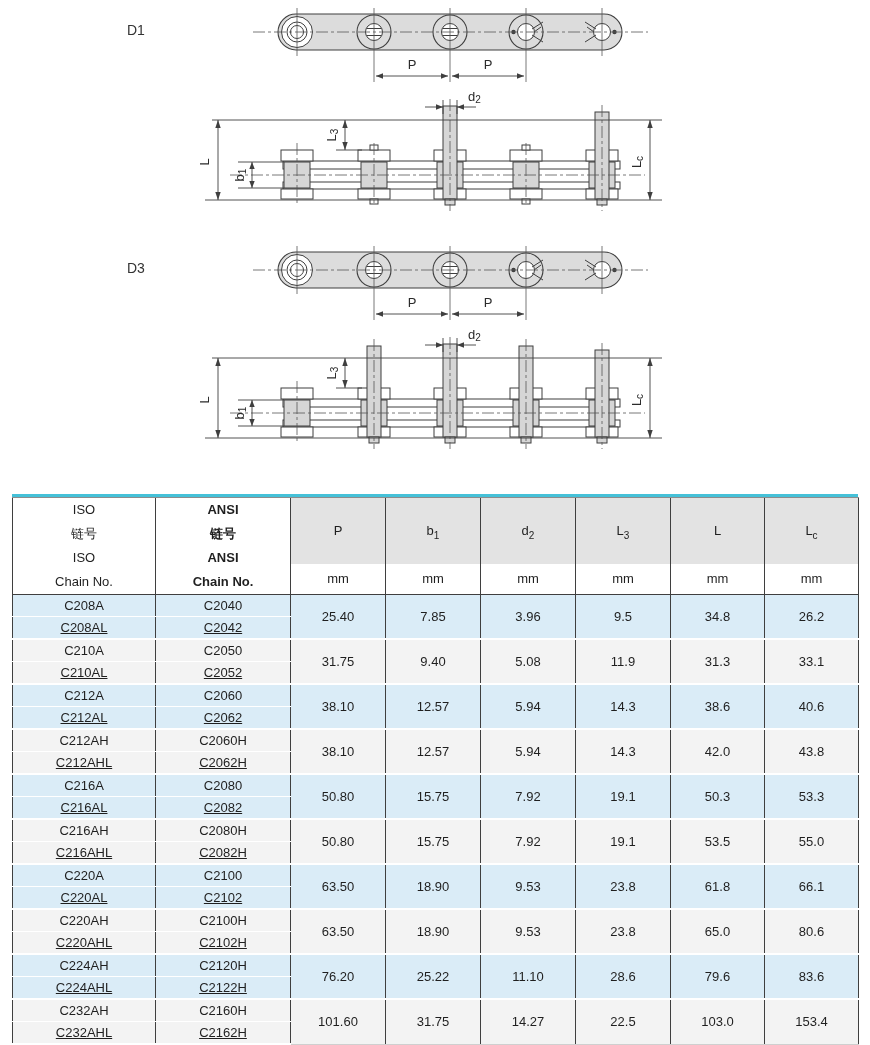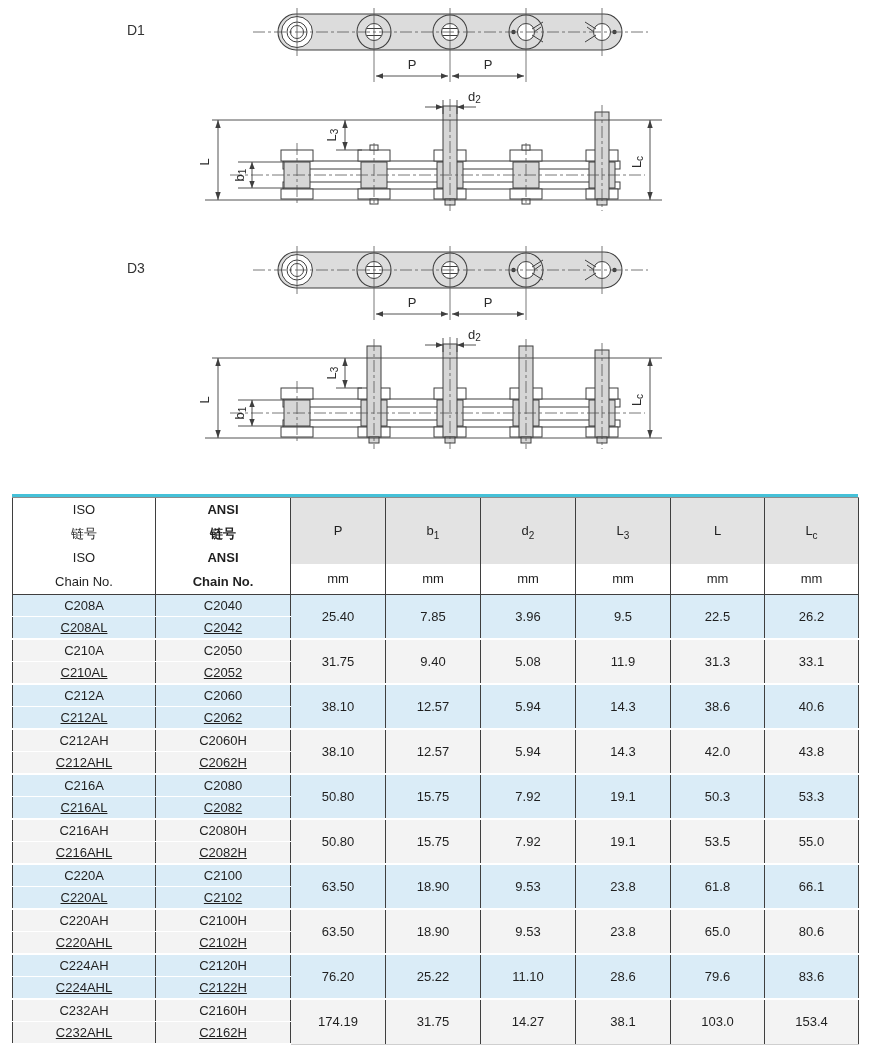--- a/index.html
+++ b/index.html
@@ -304,21 +304,21 @@
       </tr>
     </thead>
     <tbody id="tbody">
         <tr>
           <td class="name r1 g-blue">C208A</td>
           <td class="name r1 g-blue">C2040</td>
           <td class="val g-blue" rowspan="2">25.40</td>
           <td class="val g-blue" rowspan="2">7.85</td>
           <td class="val g-blue" rowspan="2">3.96</td>
           <td class="val g-blue" rowspan="2">9.5</td>
-          <td class="val g-blue" rowspan="2">22.5</td>
+          <td class="val g-blue" rowspan="2">34.8</td>
           <td class="val g-blue" rowspan="2">26.2</td>
         </tr>
         <tr>
           <td class="name r2 g-blue">C208AL</td>
           <td class="name r2 g-blue">C2042</td>
         </tr>
         <tr>
           <td class="name r1 g-gray">C210A</td>
           <td class="name r1 g-gray">C2050</td>
           <td class="val g-gray" rowspan="2">31.75</td>
@@ -426,24 +426,24 @@
           <td class="val g-blue" rowspan="2">79.6</td>
           <td class="val g-blue" rowspan="2">83.6</td>
         </tr>
         <tr>
           <td class="name r2 g-blue">C224AHL</td>
           <td class="name r2 g-blue">C2122H</td>
         </tr>
         <tr>
           <td class="name r1 g-gray">C232AH</td>
           <td class="name r1 g-gray">C2160H</td>
-          <td class="val g-gray last" rowspan="2">174.19</td>
+          <td class="val g-gray last" rowspan="2">101.60</td>
           <td class="val g-gray last" rowspan="2">31.75</td>
           <td class="val g-gray last" rowspan="2">14.27</td>
-          <td class="val g-gray last" rowspan="2">38.1</td>
+          <td class="val g-gray last" rowspan="2">22.5</td>
           <td class="val g-gray last" rowspan="2">103.0</td>
           <td class="val g-gray last" rowspan="2">153.4</td>
         </tr>
         <tr>
           <td class="name r2 g-gray last">C232AHL</td>
           <td class="name r2 g-gray last">C2162H</td>
         </tr>
       </tbody>
   </table>
 </div>

